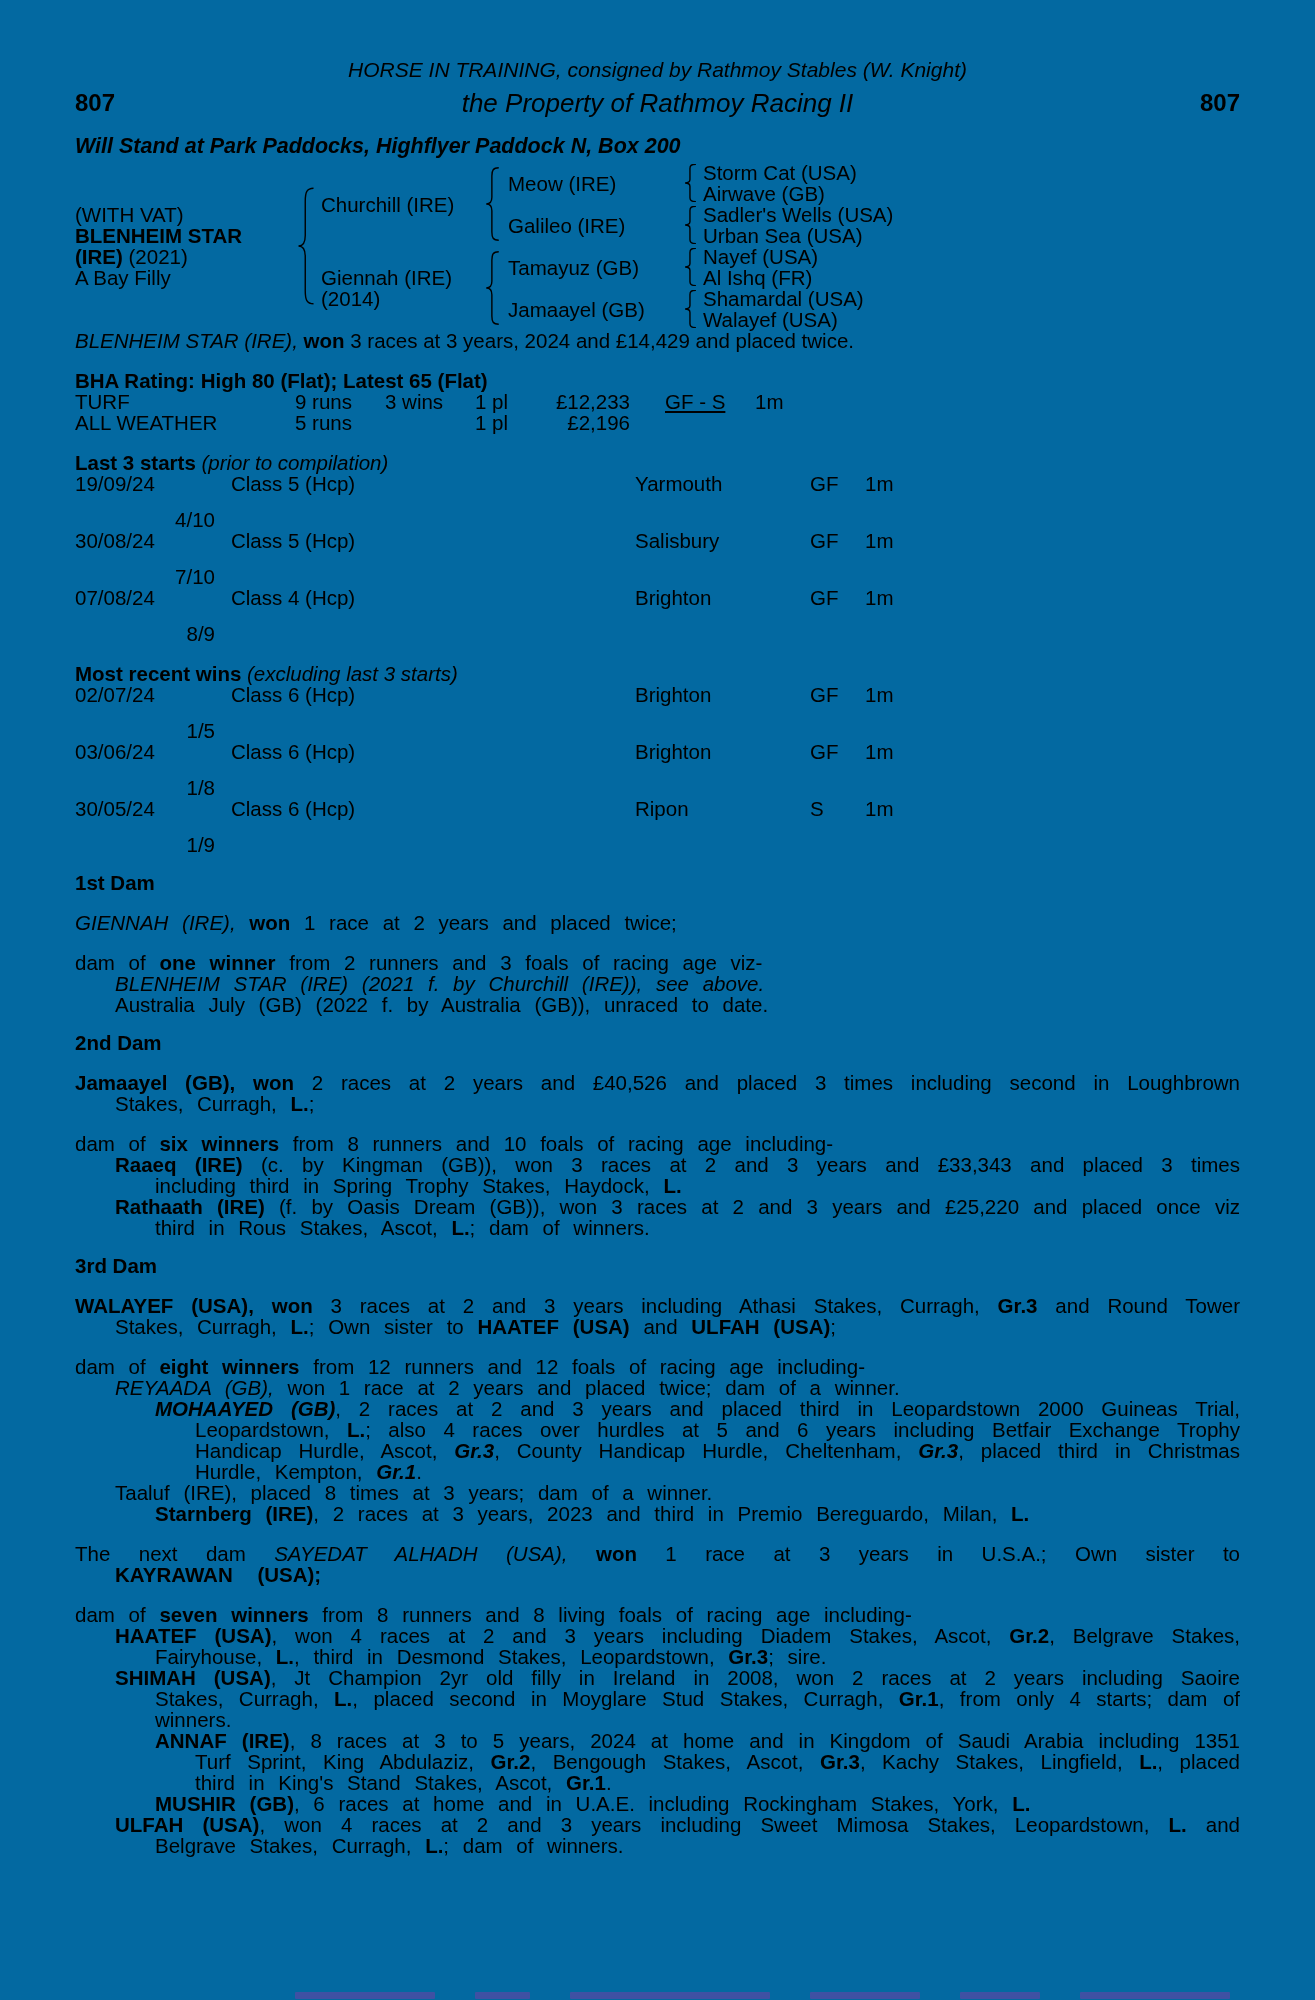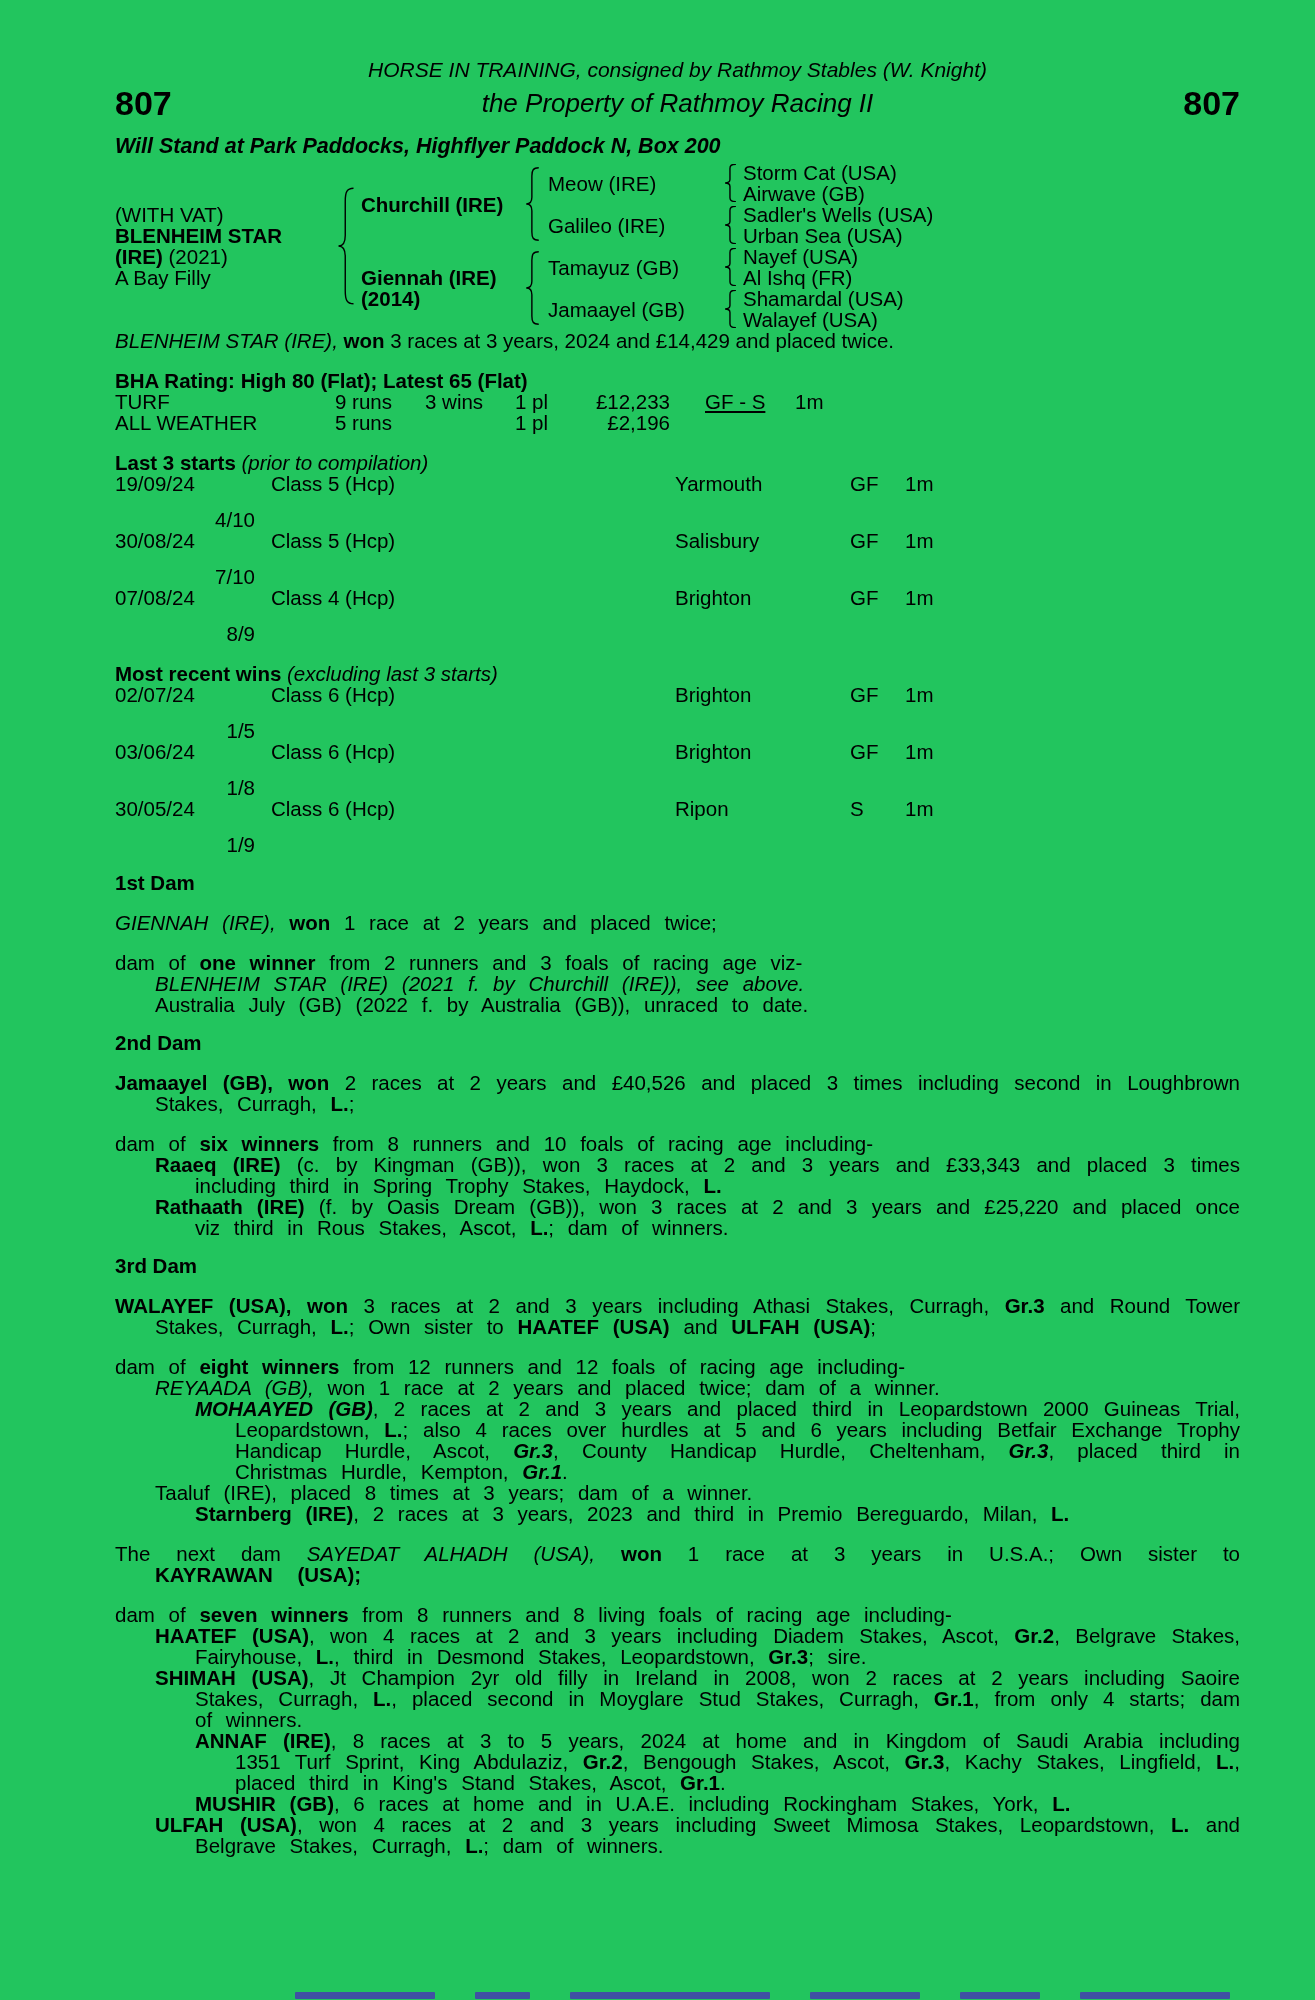--- a/index.html
+++ b/index.html
@@ -2,40 +2,40 @@
 <html><head>
 <meta charset="utf-8">
 <style>
   * { margin:0; padding:0; box-sizing:border-box; }
   html, body { background:#ffffff; }
   body {
     width:1315px; height:2000px;
     font-family:"Liberation Sans","DejaVu Sans",sans-serif;
     color:#000; font-size:20.5px; line-height:21px;
   }
-  .page { position:relative; width:1315px; height:2000px; overflow:hidden; background:#22c55e;padding-left:40px; }
+  .page { position:relative; width:1315px; height:2000px; overflow:hidden; background:#0369a1; }
   .content { padding:58px 75px 0 75px; }
   .b { font-weight:bold; }
   .i { font-style:italic; }
 
   
   .consignor { text-align:center; font-style:italic; font-size:21px; line-height:24px; }
   .lot-row { display:grid; grid-template-columns:1fr auto 1fr; align-items:center; margin-top:2px; height:38px; }
-  .lot-num { font-weight:bold; font-size:34px; line-height:36px; }
+  .lot-num { font-weight:bold; font-size:24px; line-height:36px; }
   .lot-left { justify-self:start; }
   .lot-right { justify-self:end; }
   .property { font-style:italic; font-size:26px; text-align:center; }
   .stand-line { font-weight:bold; font-size:21.5px; line-height:24px; margin-top:12px;font-style:italic; }
 
   
   .pedigree { display:flex; align-items:center; margin-top:4px; }
   .ped-row { display:flex; align-items:center; }
   .ped-subject { width:220px; line-height:21px; }
   .ped-parents { display:flex; flex-direction:column; }
-  .ped-parent-name { width:162px; line-height:21px;font-weight:bold; }
+  .ped-parent-name { width:162px; line-height:21px; }
   .ped-gp-name { width:172px; line-height:21px; white-space:nowrap; }
   .ped-ggps { line-height:21px; }
   .ped-ggps div { white-space:nowrap; }
   .brace { flex:none; display:block; }
   .brace path { stroke:#000; fill:none; stroke-width:1.4px; }
   .brace-lg { width:18px; height:118px; margin:0 6px 0 2px; }
   .brace-md { width:15px; height:74px; margin:0 8px 0 2px; }
   .brace-sm { width:13px; height:38px; margin:0 6px 0 4px; }
 
   

